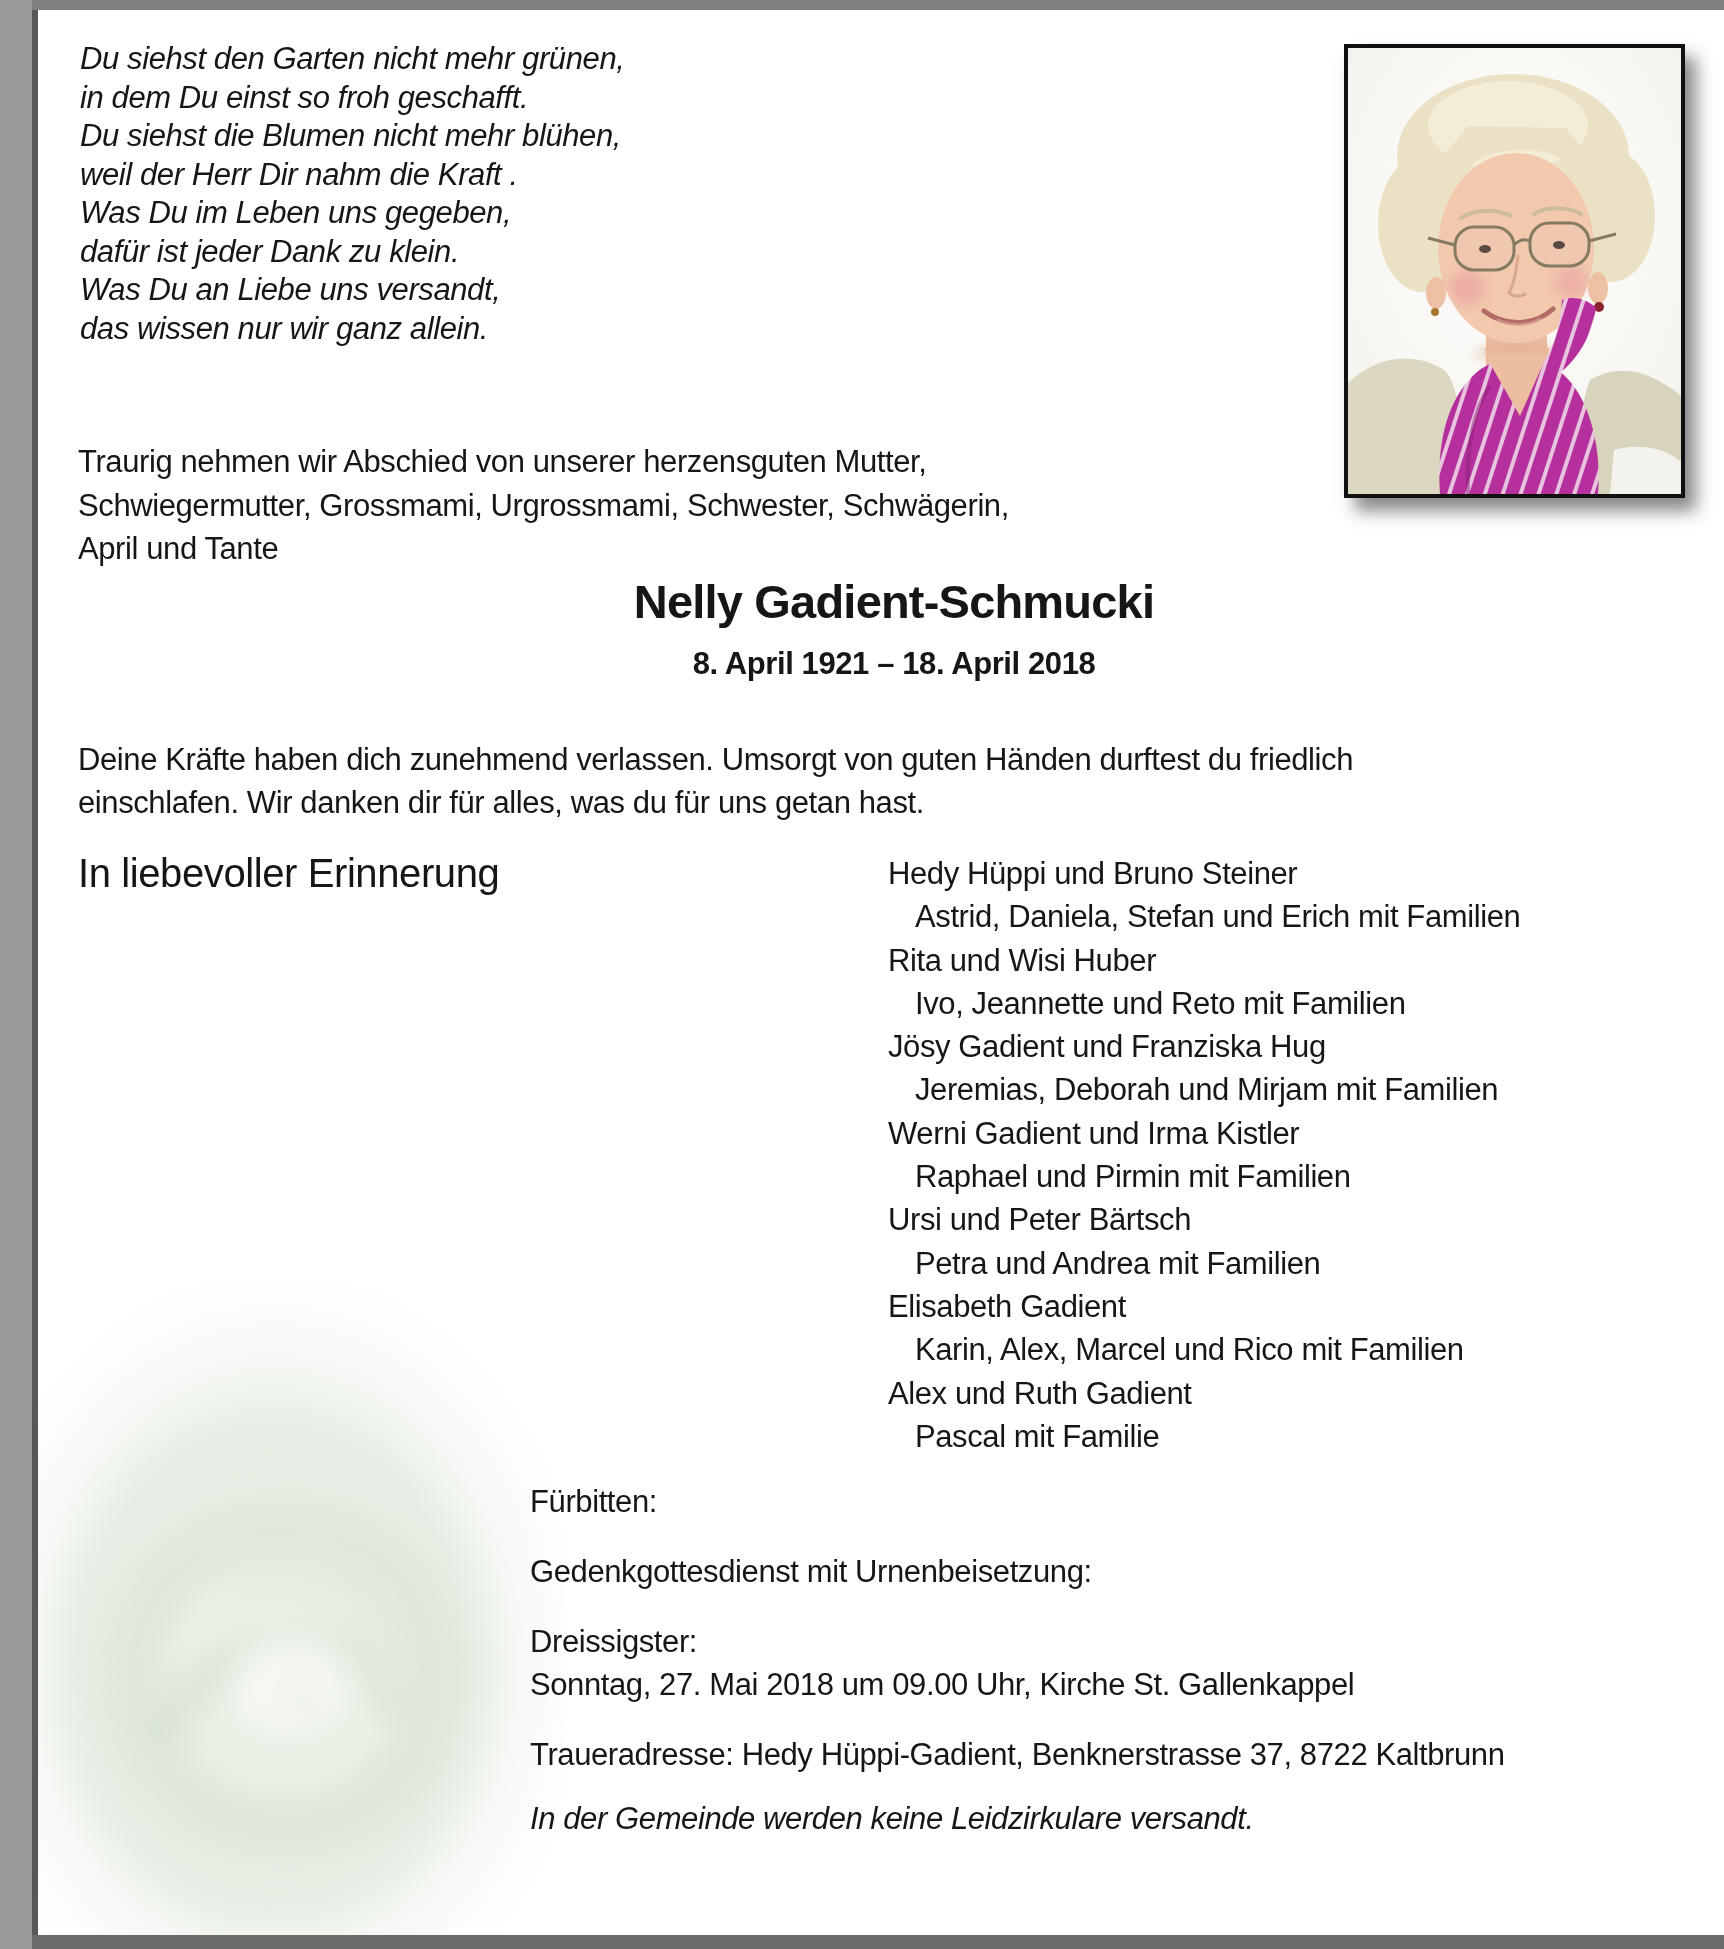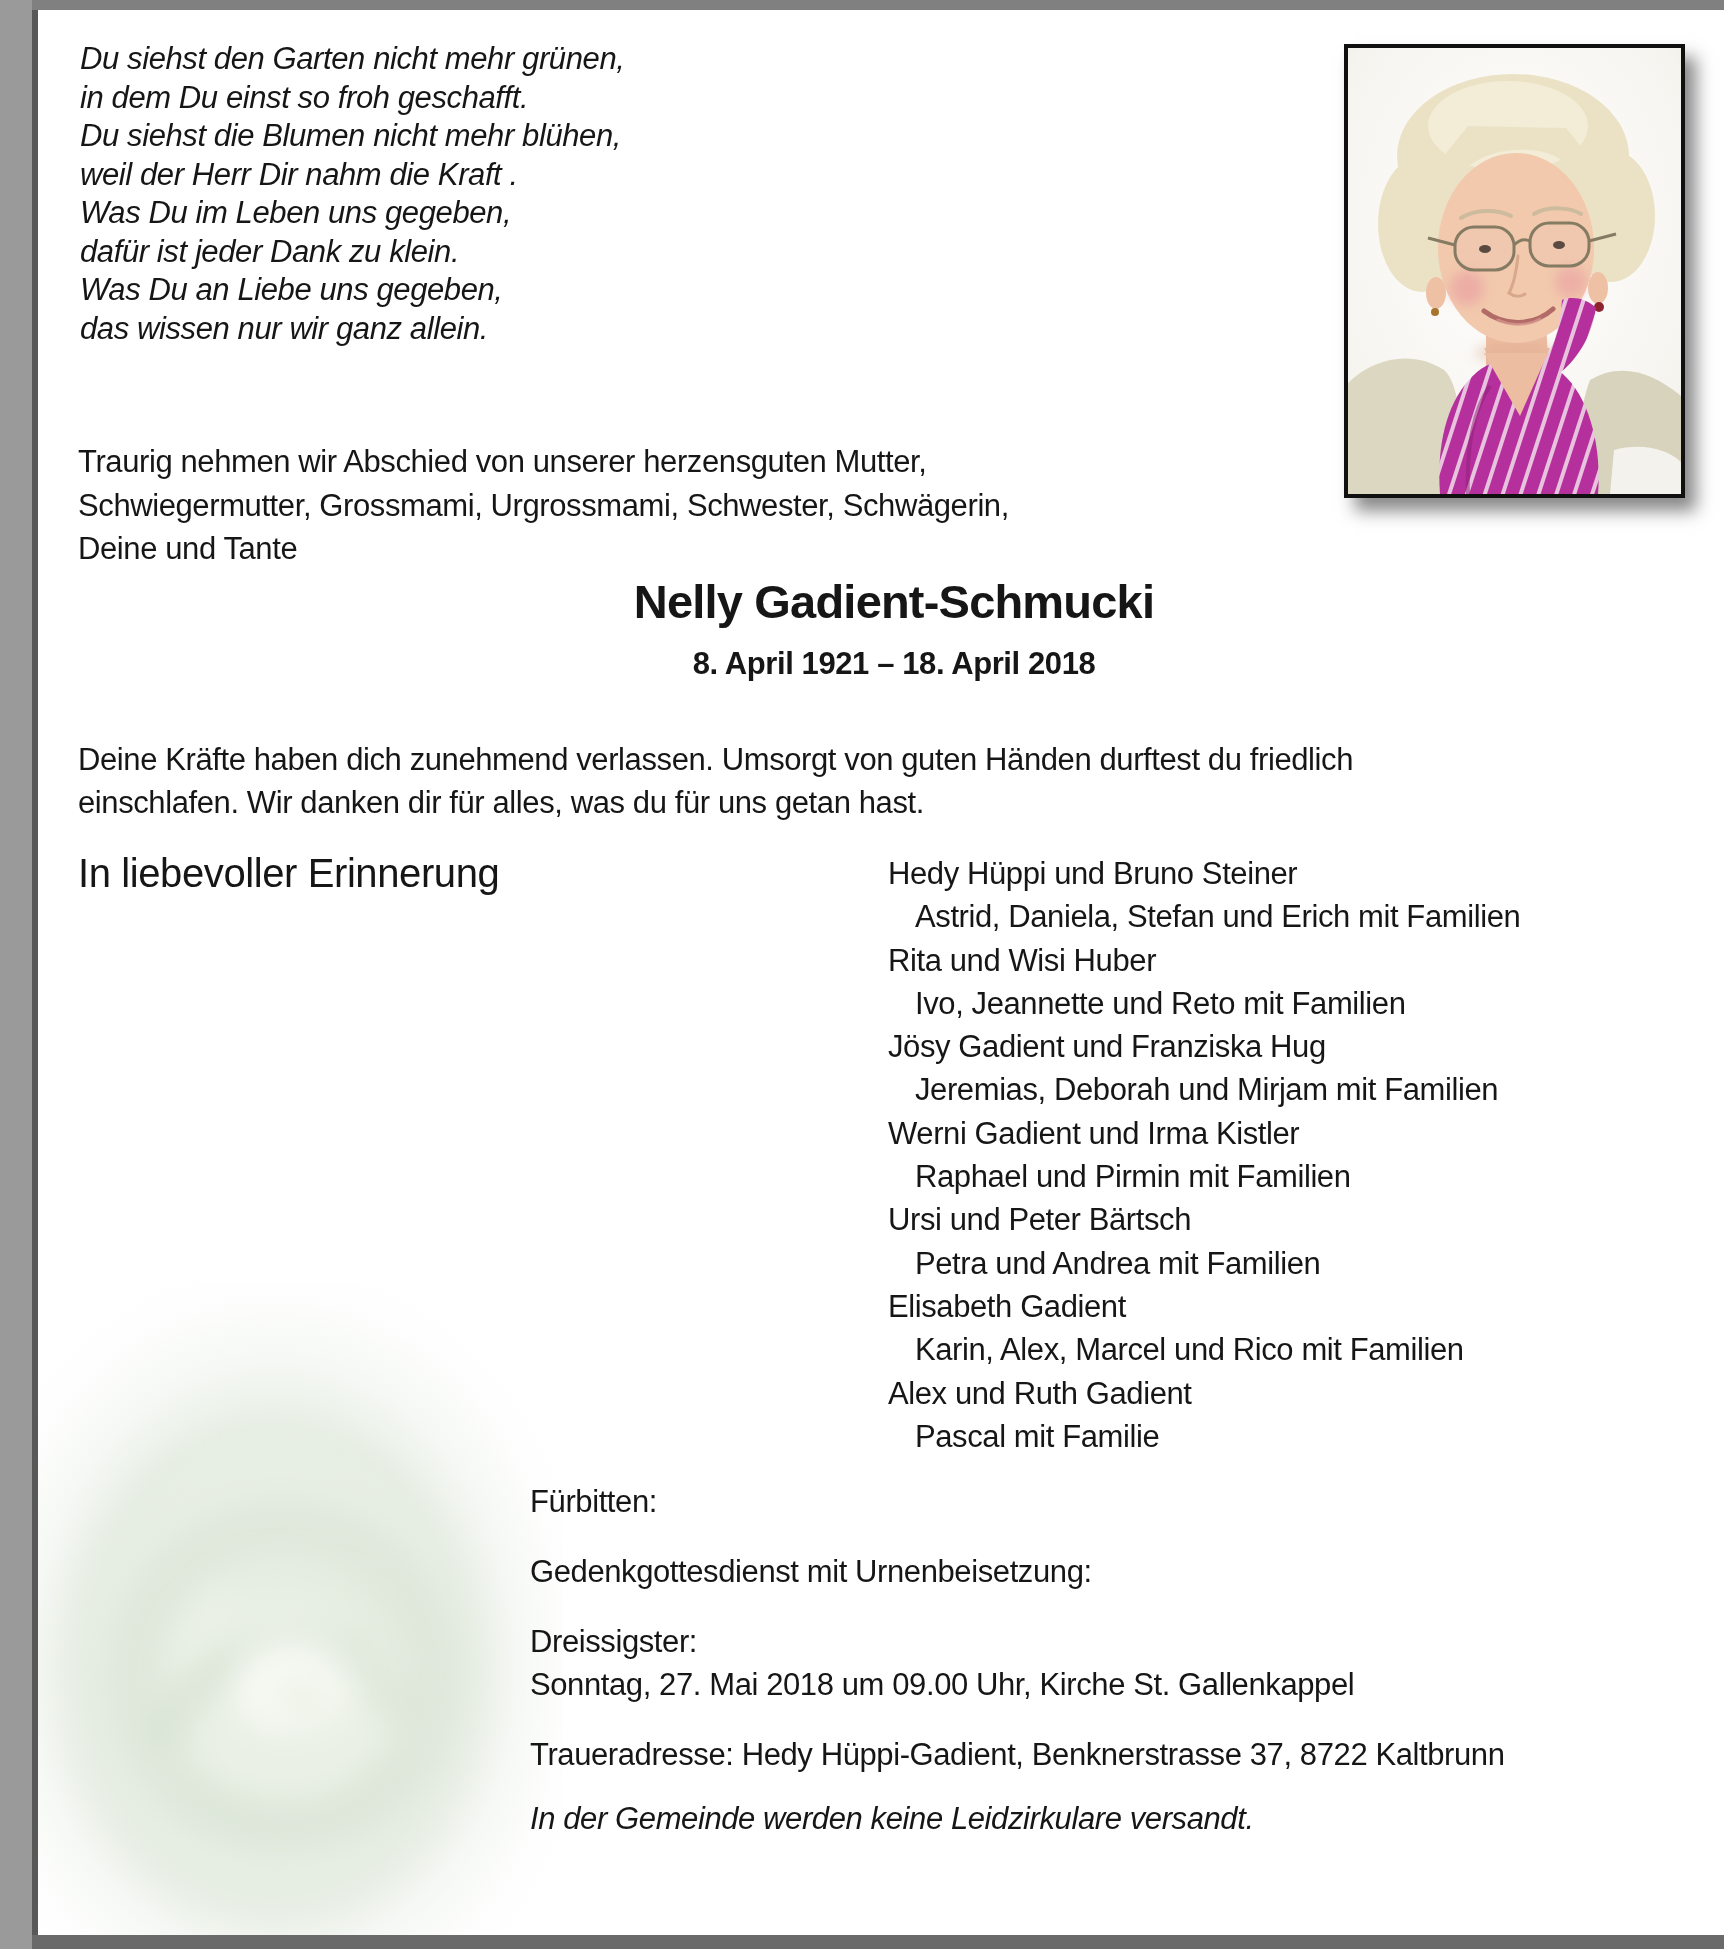--- a/index.html
+++ b/index.html
@@ -84,21 +84,21 @@
     </svg>
   </div>
 
   <div class="poem">
     <div>Du siehst den Garten nicht mehr grünen,</div>
     <div>in dem Du einst so froh geschafft.</div>
     <div>Du siehst die Blumen nicht mehr blühen,</div>
     <div>weil der Herr Dir nahm die Kraft .</div>
     <div>Was Du im Leben uns gegeben,</div>
     <div>dafür ist jeder Dank zu klein.</div>
-    <div>Was Du an Liebe uns gegeben,</div>
+    <div>Was Du an Liebe uns versandt,</div>
     <div>das wissen nur wir ganz allein.</div>
   </div>
 
   <div class="photo">
     <svg viewBox="0 0 333 446">
       <defs>
         <pattern id="scarf" patternUnits="userSpaceOnUse" width="17" height="17" patternTransform="rotate(18)">
           <rect width="17" height="17" fill="#b5309c"></rect>
           <rect x="11" width="4" height="17" fill="#e7c3de"></rect>
         </pattern>
@@ -162,21 +162,21 @@
       <path d="M92,446 C88,392 101,348 129,324 C150,307 186,306 210,322 C240,344 254,396 250,446 Z" fill="url(#scarf)"></path>
       <path d="M206,330 C230,312 244,288 248,260 C238,250 224,248 214,252 C212,283 204,306 188,322 Z" fill="url(#scarf)"></path>
       <path d="M136,305 L200,305 L172,368 Z" fill="#edbda2"></path>
       <path d="M120,446 C118,400 126,360 142,338" stroke="#8e2077" stroke-width="4" fill="none" opacity="0.5"></path>
     </svg>
   </div>
 
   <div class="intro">
     <div>Traurig nehmen wir Abschied von unserer herzensguten Mutter,</div>
     <div>Schwiegermutter, Grossmami, Urgrossmami, Schwester, Schwägerin,</div>
-    <div>Deine und Tante</div>
+    <div>April und Tante</div>
   </div>
 
   <div class="name">Nelly Gadient-Schmucki</div>
   <div class="dates">8. April 1921 – 18. April 2018</div>
 
   <div class="message">
     <div>Deine Kräfte haben dich zunehmend verlassen. Umsorgt von guten Händen durftest du friedlich</div>
     <div>einschlafen. Wir danken dir für alles, was du für uns getan hast.</div>
   </div>
 

